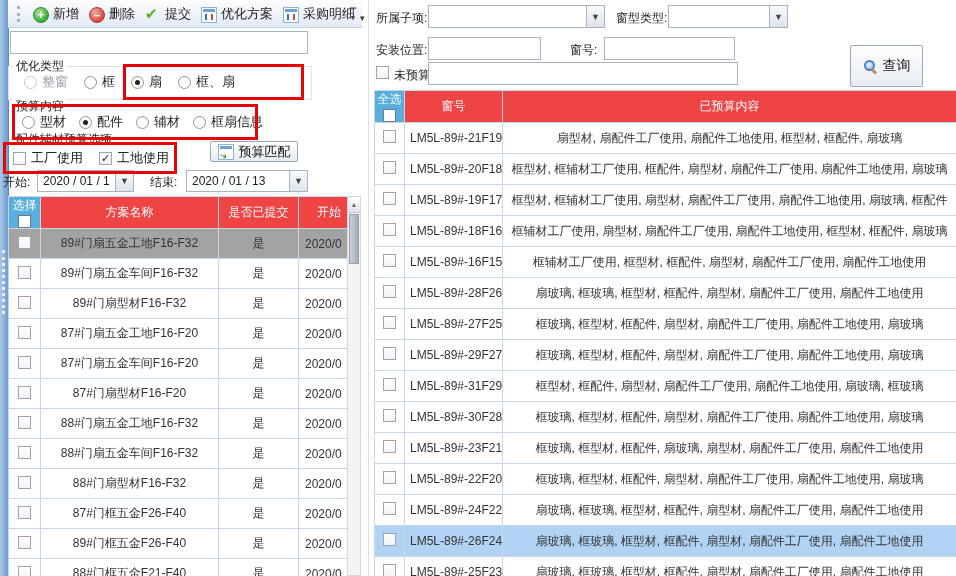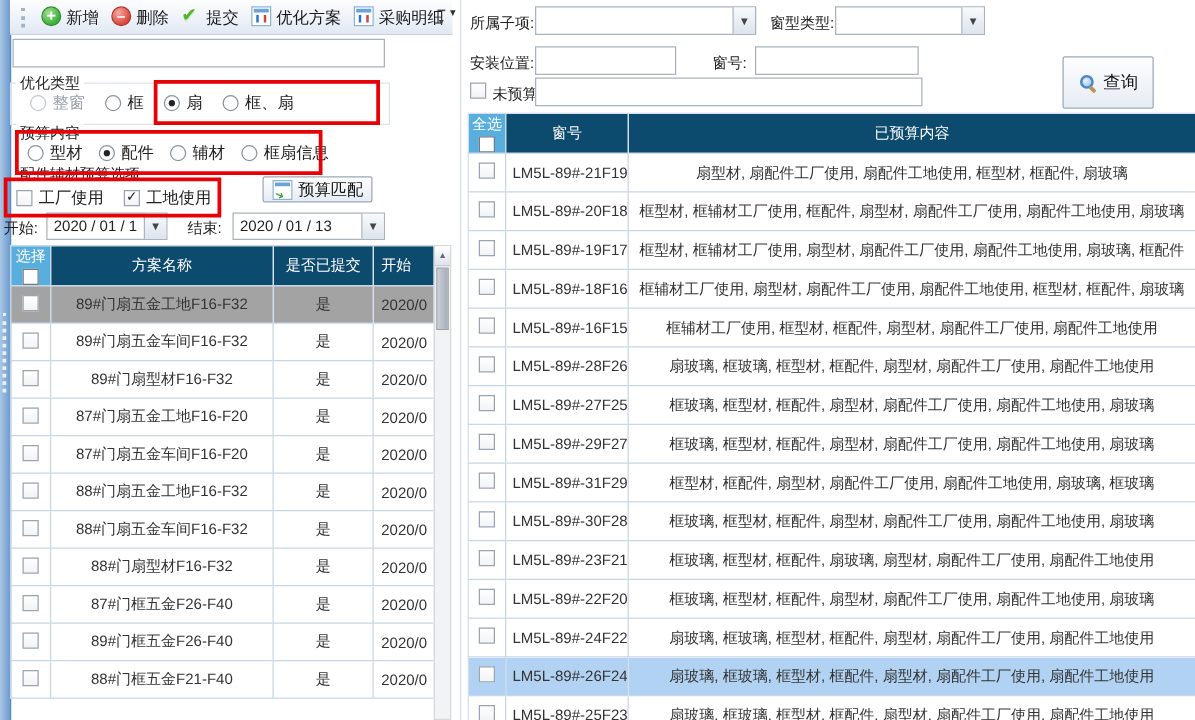--- a/index.html
+++ b/index.html
@@ -8,21 +8,21 @@
   .abs{position:absolute}
 
   
   .side-strip{left:0;top:0;width:8px;height:576px;background:linear-gradient(90deg,#abc7e6,#6d9ccf);border-right:1px solid #5d88ba}
   .side-strip::after{content:"";position:absolute;left:2px;top:250px;height:64px;border-left:3px dotted #e8f1fa}
 
   
   .toolbar{left:8px;top:0;width:354px;height:28px;background:linear-gradient(#fdfdfe,#e2e9f4);
            border-bottom:1px solid #c9d1de;display:flex;align-items:center;padding-left:9px;box-sizing:border-box;gap:3px}
   .toolbar::before{content:"";width:0;height:16px;border-left:3px dotted #9fb3c8;margin-right:5px}
-  .tb-btn{display:flex;align-items:flex-start;gap:4px;padding:2px 5px;font-size:13px;color:#1a1a1a;border-radius:2px}
+  .tb-btn{display:flex;align-items:flex-end;gap:4px;padding:2px 5px;font-size:13px;color:#1a1a1a;border-radius:2px}
   .tb-label{white-space:nowrap}
   .tb-caret{font-size:9px;color:#333;margin-left:1px}
   .tb-overflow{left:346px;top:4px;width:14px;height:21px;display:flex;flex-direction:column;align-items:center;justify-content:center;color:#445;font-size:8px;line-height:5px}
 
   
   .ic{width:16px;height:16px;display:inline-block;position:relative;flex:0 0 auto}
   .ic-add{border-radius:50%;background:radial-gradient(circle at 35% 30%,#9fe08a,#3fae3f 70%);border:1px solid #2d8a2d;box-sizing:border-box}
   .ic-add::after{content:"+";position:absolute;left:0;right:0;top:-1px;text-align:center;color:#fff;font-weight:bold;font-size:13px;line-height:16px}
   .ic-del{border-radius:50%;background:radial-gradient(circle at 35% 30%,#f4a9a2,#d84a3c 70%);border:1px solid #b03326;box-sizing:border-box}
   .ic-del::after{content:"–";position:absolute;left:0;right:0;top:-1px;text-align:center;color:#fff;font-weight:bold;font-size:12px;line-height:16px}
@@ -62,21 +62,21 @@
   .btn{border:1px solid #98a8b8;background:linear-gradient(#fefefe,#e6ecf4);display:flex;align-items:center;justify-content:center;
        gap:5px;box-sizing:border-box;border-radius:2px;font-size:13px;color:#111}
 
   
   .redbox{border:3px solid #e60207;pointer-events:none;z-index:6}
 
   
   .tblwrap{overflow:hidden}
   table{border-collapse:collapse;table-layout:fixed;width:100%}
   th,td{border:1px solid #c6d7e8;overflow:hidden;white-space:nowrap;padding:0}
-  th{background:#0c4a6e;color:#fff;font-weight:normal;font-size:12px;height:31px}
+  th{background:#ef4444;color:#fff;font-weight:normal;font-size:12px;height:31px}
   th.sel-h{background:#58aedd}
   th .hwrap{display:flex;flex-direction:column;align-items:center;justify-content:center;gap:1px}
   th .hwrap .cbox{background:#fff;border-color:#6b7c8c}
   td{color:#333;font-size:12px}
   .ltable td{height:29px}
   .rtable td{height:30px}
   td.c-sel{text-align:center}
   td .cbox{margin:0 auto}
   td.c-name,td.c-sub,td.c-content{text-align:center}
   td.c-start{text-align:left;padding-left:6px}
@@ -212,21 +212,21 @@
     <thead>
       <tr>
         <th class="sel-h">
           <div class="hwrap">
               <span>选择</span>
           <span class="cbox"></span>
             </div>
         </th>
         <th>方案名称</th>
         <th>是否已提交</th>
-        <th style="text-align:left;padding-left:6px">开始</th>
+        <th style="text-align:left;padding-left:18px">开始</th>
       </tr>
     </thead>
     <tbody>
         <tr class="sel-left">
           <td class="c-sel"><span class="cbox"></span></td>
           <td class="c-name">89#门扇五金工地F16-F32</td>
           <td class="c-sub">是</td>
           <td class="c-start">2020/0</td>
         </tr>
         <tr>
@@ -243,20 +243,26 @@
         </tr>
         <tr>
           <td class="c-sel"><span class="cbox"></span></td>
           <td class="c-name">87#门扇五金工地F16-F20</td>
           <td class="c-sub">是</td>
           <td class="c-start">2020/0</td>
         </tr>
         <tr>
           <td class="c-sel"><span class="cbox"></span></td>
           <td class="c-name">87#门扇五金车间F16-F20</td>
+          <td class="c-sub">是</td>
+          <td class="c-start">2020/0</td>
+        </tr>
+        <tr>
+          <td class="c-sel"><span class="cbox"></span></td>
+          <td class="c-name">87#门扇型材F16-F20</td>
           <td class="c-sub">是</td>
           <td class="c-start">2020/0</td>
         </tr>
         <tr>
           <td class="c-sel"><span class="cbox"></span></td>
           <td class="c-name">88#门扇五金工地F16-F32</td>
           <td class="c-sub">是</td>
           <td class="c-start">2020/0</td>
         </tr>
         <tr>

